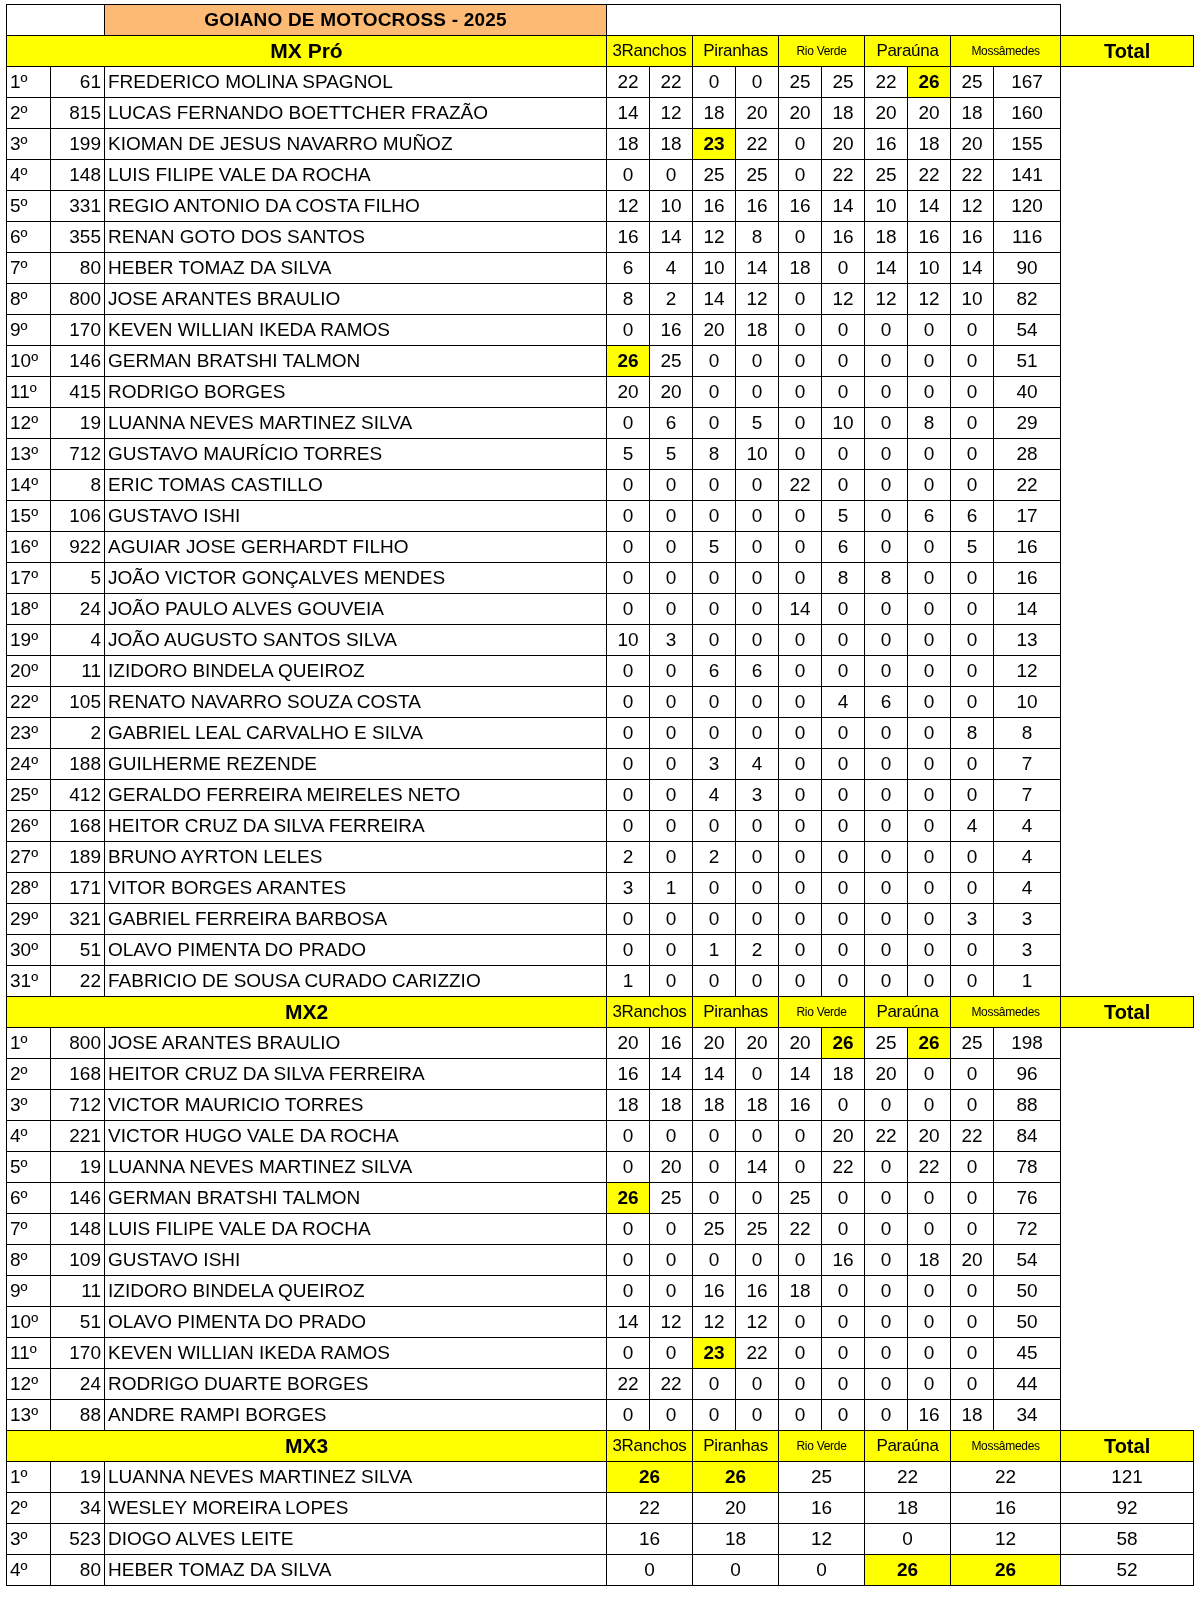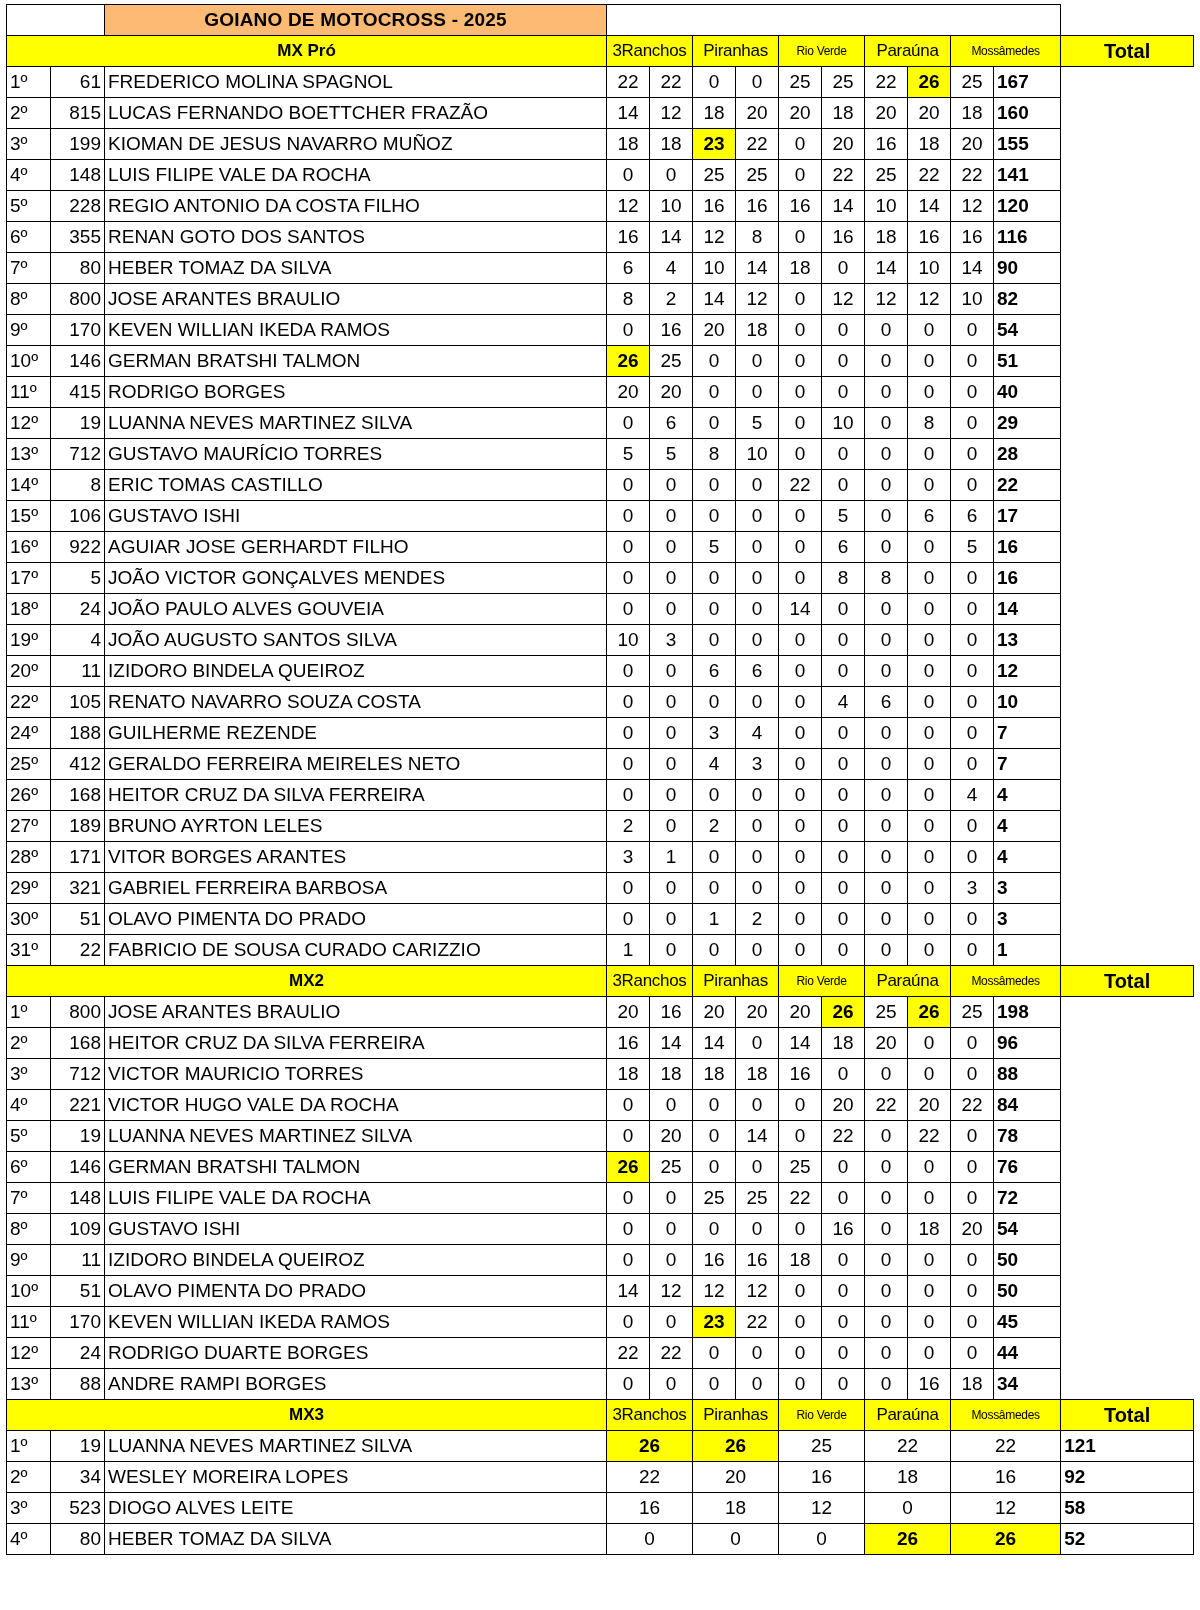--- a/index.html
+++ b/index.html
@@ -53,21 +53,21 @@
 
   
   .hdr-row td {
     background: #ffff00;
     font-weight: bold;
     text-align: center;
     font-size: 20px;
   }
   .hdr-row td.hdr-class {
     text-align: center;
-    font-size: 17px;
+    font-size: 21px;
   }
   .hdr-row td.ev {
     font-weight: normal;
     font-size: 17px;
     letter-spacing: -0.3px;
   }
   .hdr-row td.ev.small {
     font-size: 12px;
     margin-top: 48px;
   }
@@ -75,21 +75,21 @@
     font-weight: bold;
     font-size: 20px;
   }
 
   
   td.pos { text-align: left; font-size: 19px; }
   td.num { text-align: right; font-size: 19px; padding-right: 6px; }
   td.name { text-align: left; font-size: 19px; padding-left: 6px; }
   td.sc { text-align: center; font-size: 19px; }
   td.sc.hl { background: #ffff00; font-weight: bold; margin-left: 12px; }
-  td.tot { text-align: left; font-weight: bold; font-size: 19px; }
+  td.tot { text-align: center; font-weight: normal; font-size: 19px; }
 </style>
 </head>
 <body>
 
 <div id="sheet">
   <table class="grid">
     <colgroup>
       <col class="c-pos">
         <col class="c-num">
         <col class="c-name">
@@ -174,21 +174,21 @@
           <td class="sc">25</td>
           <td class="sc">0</td>
           <td class="sc">22</td>
           <td class="sc">25</td>
           <td class="sc">22</td>
           <td class="sc">22</td>
           <td class="tot">141</td>
         </tr>
         <tr>
           <td class="pos">5º</td>
-          <td class="num">228</td>
+          <td class="num">331</td>
           <td class="name">REGIO ANTONIO DA COSTA FILHO</td>
           <td class="sc">12</td>
           <td class="sc">10</td>
           <td class="sc">16</td>
           <td class="sc">16</td>
           <td class="sc">16</td>
           <td class="sc">14</td>
           <td class="sc">10</td>
           <td class="sc">14</td>
           <td class="sc">12</td>
@@ -426,20 +426,35 @@
           <td class="sc">0</td>
           <td class="sc">0</td>
           <td class="sc">0</td>
           <td class="sc">0</td>
           <td class="sc">0</td>
           <td class="sc">4</td>
           <td class="sc">6</td>
           <td class="sc">0</td>
           <td class="sc">0</td>
           <td class="tot">10</td>
+        </tr>
+        <tr>
+          <td class="pos">23º</td>
+          <td class="num">2</td>
+          <td class="name">GABRIEL LEAL CARVALHO E SILVA</td>
+          <td class="sc">0</td>
+          <td class="sc">0</td>
+          <td class="sc">0</td>
+          <td class="sc">0</td>
+          <td class="sc">0</td>
+          <td class="sc">0</td>
+          <td class="sc">0</td>
+          <td class="sc">0</td>
+          <td class="sc">8</td>
+          <td class="tot">8</td>
         </tr>
         <tr>
           <td class="pos">24º</td>
           <td class="num">188</td>
           <td class="name">GUILHERME REZENDE</td>
           <td class="sc">0</td>
           <td class="sc">0</td>
           <td class="sc">3</td>
           <td class="sc">4</td>
           <td class="sc">0</td>

